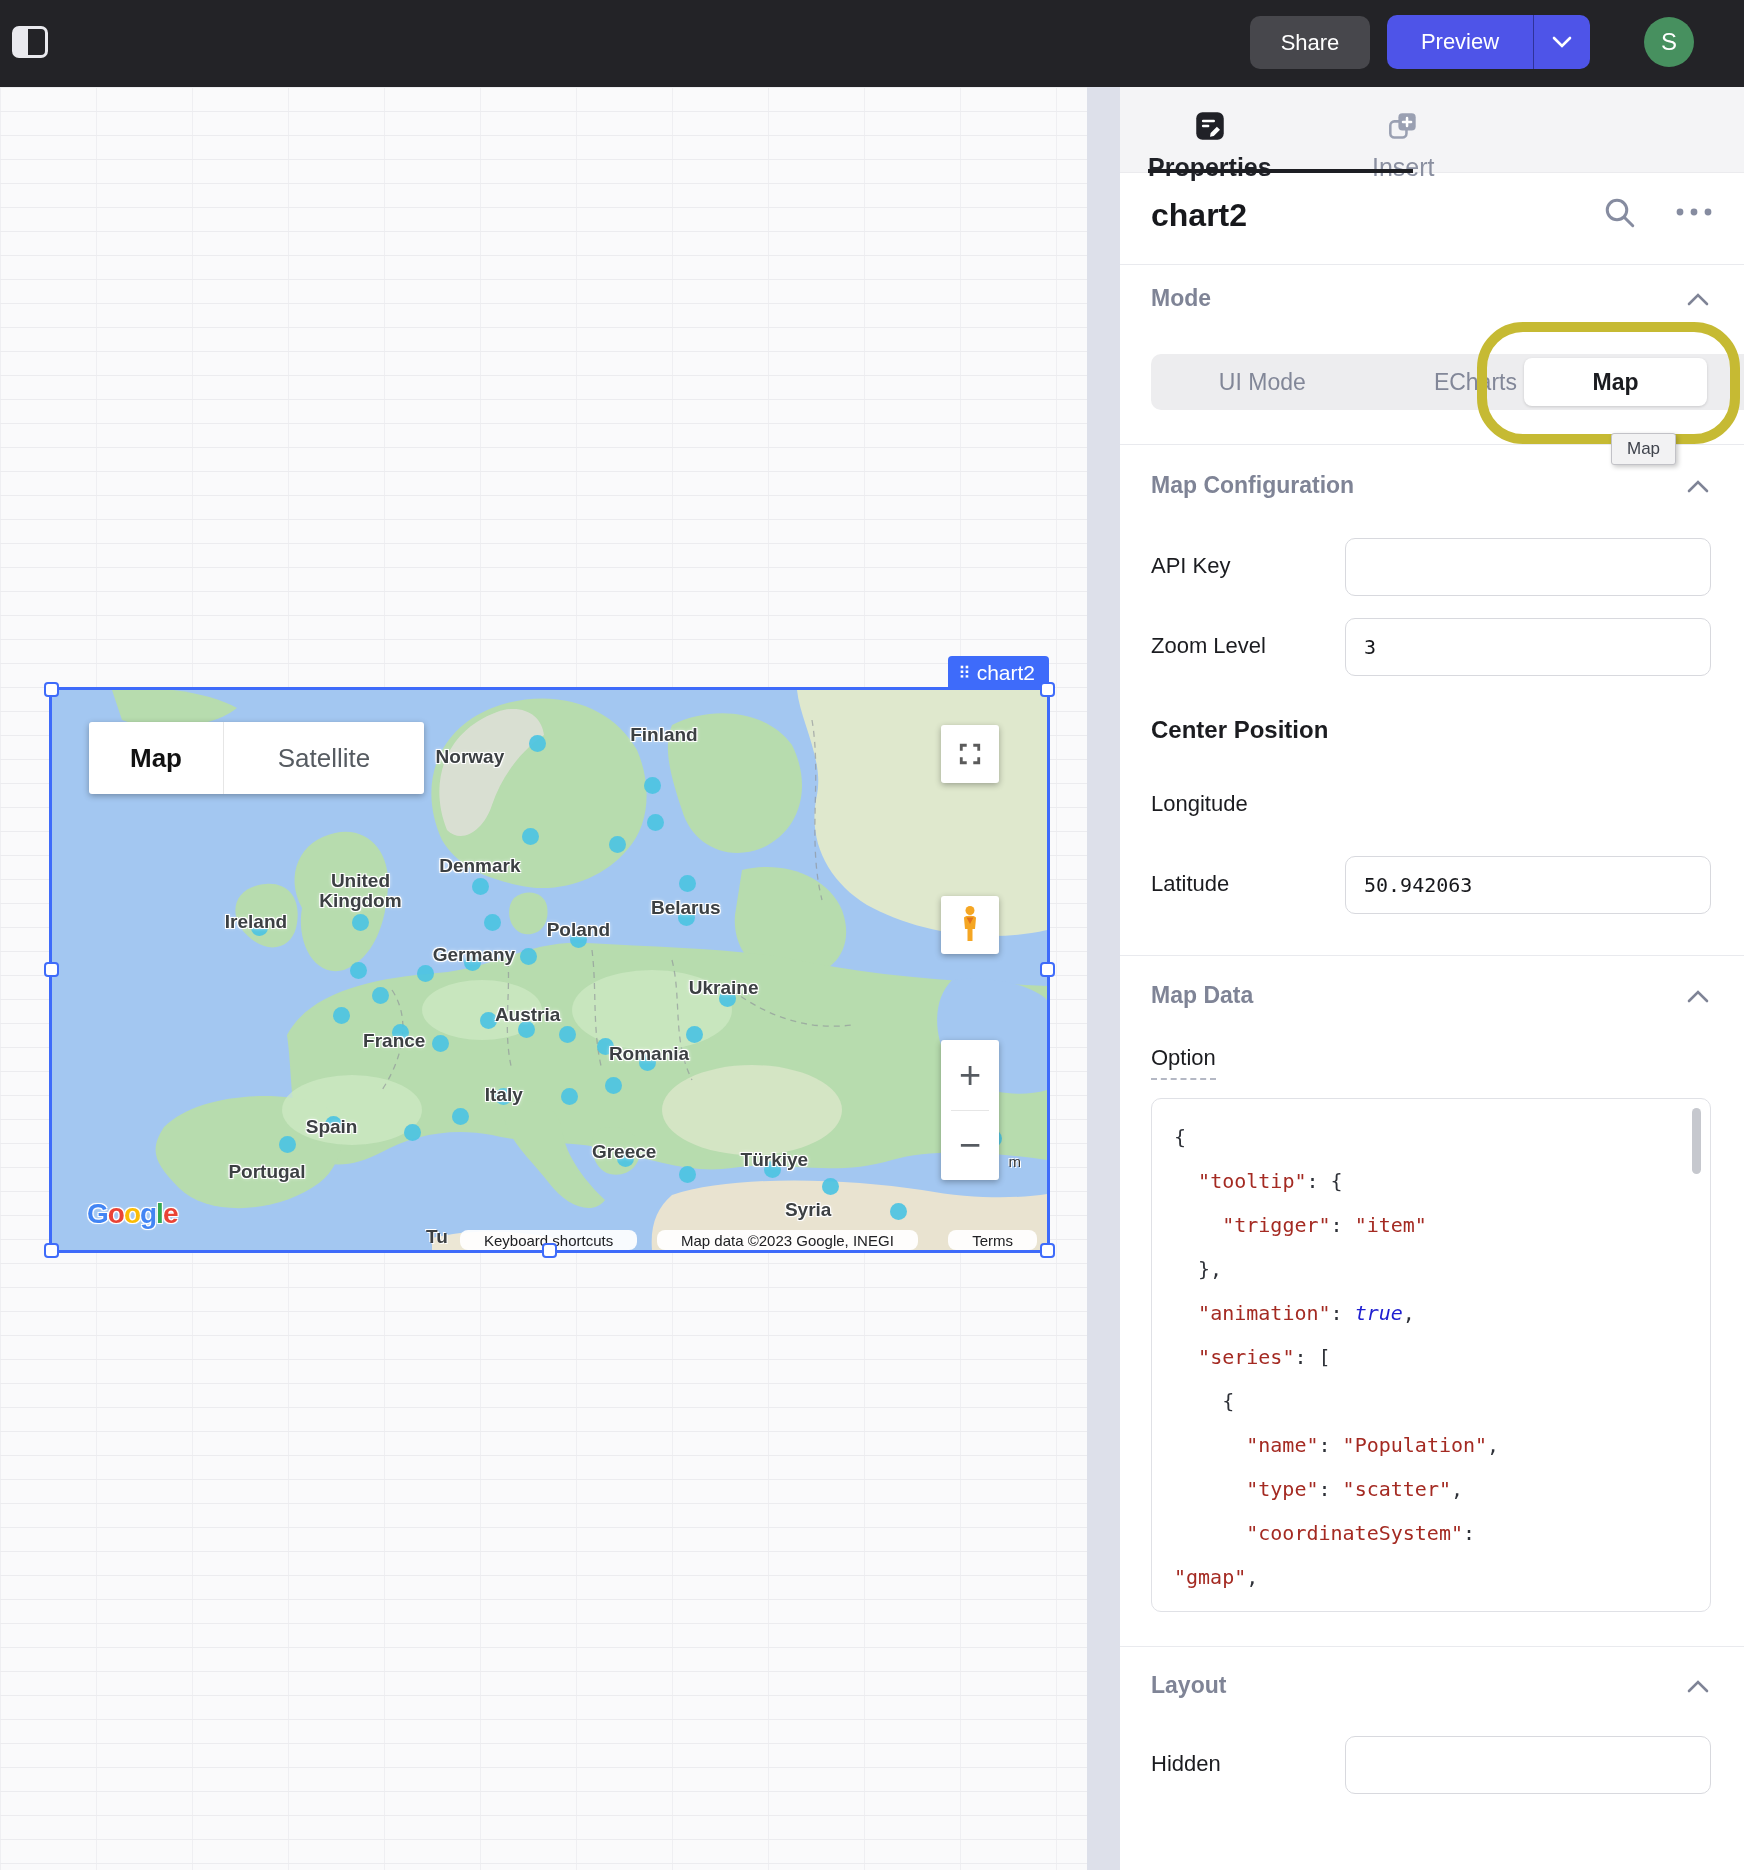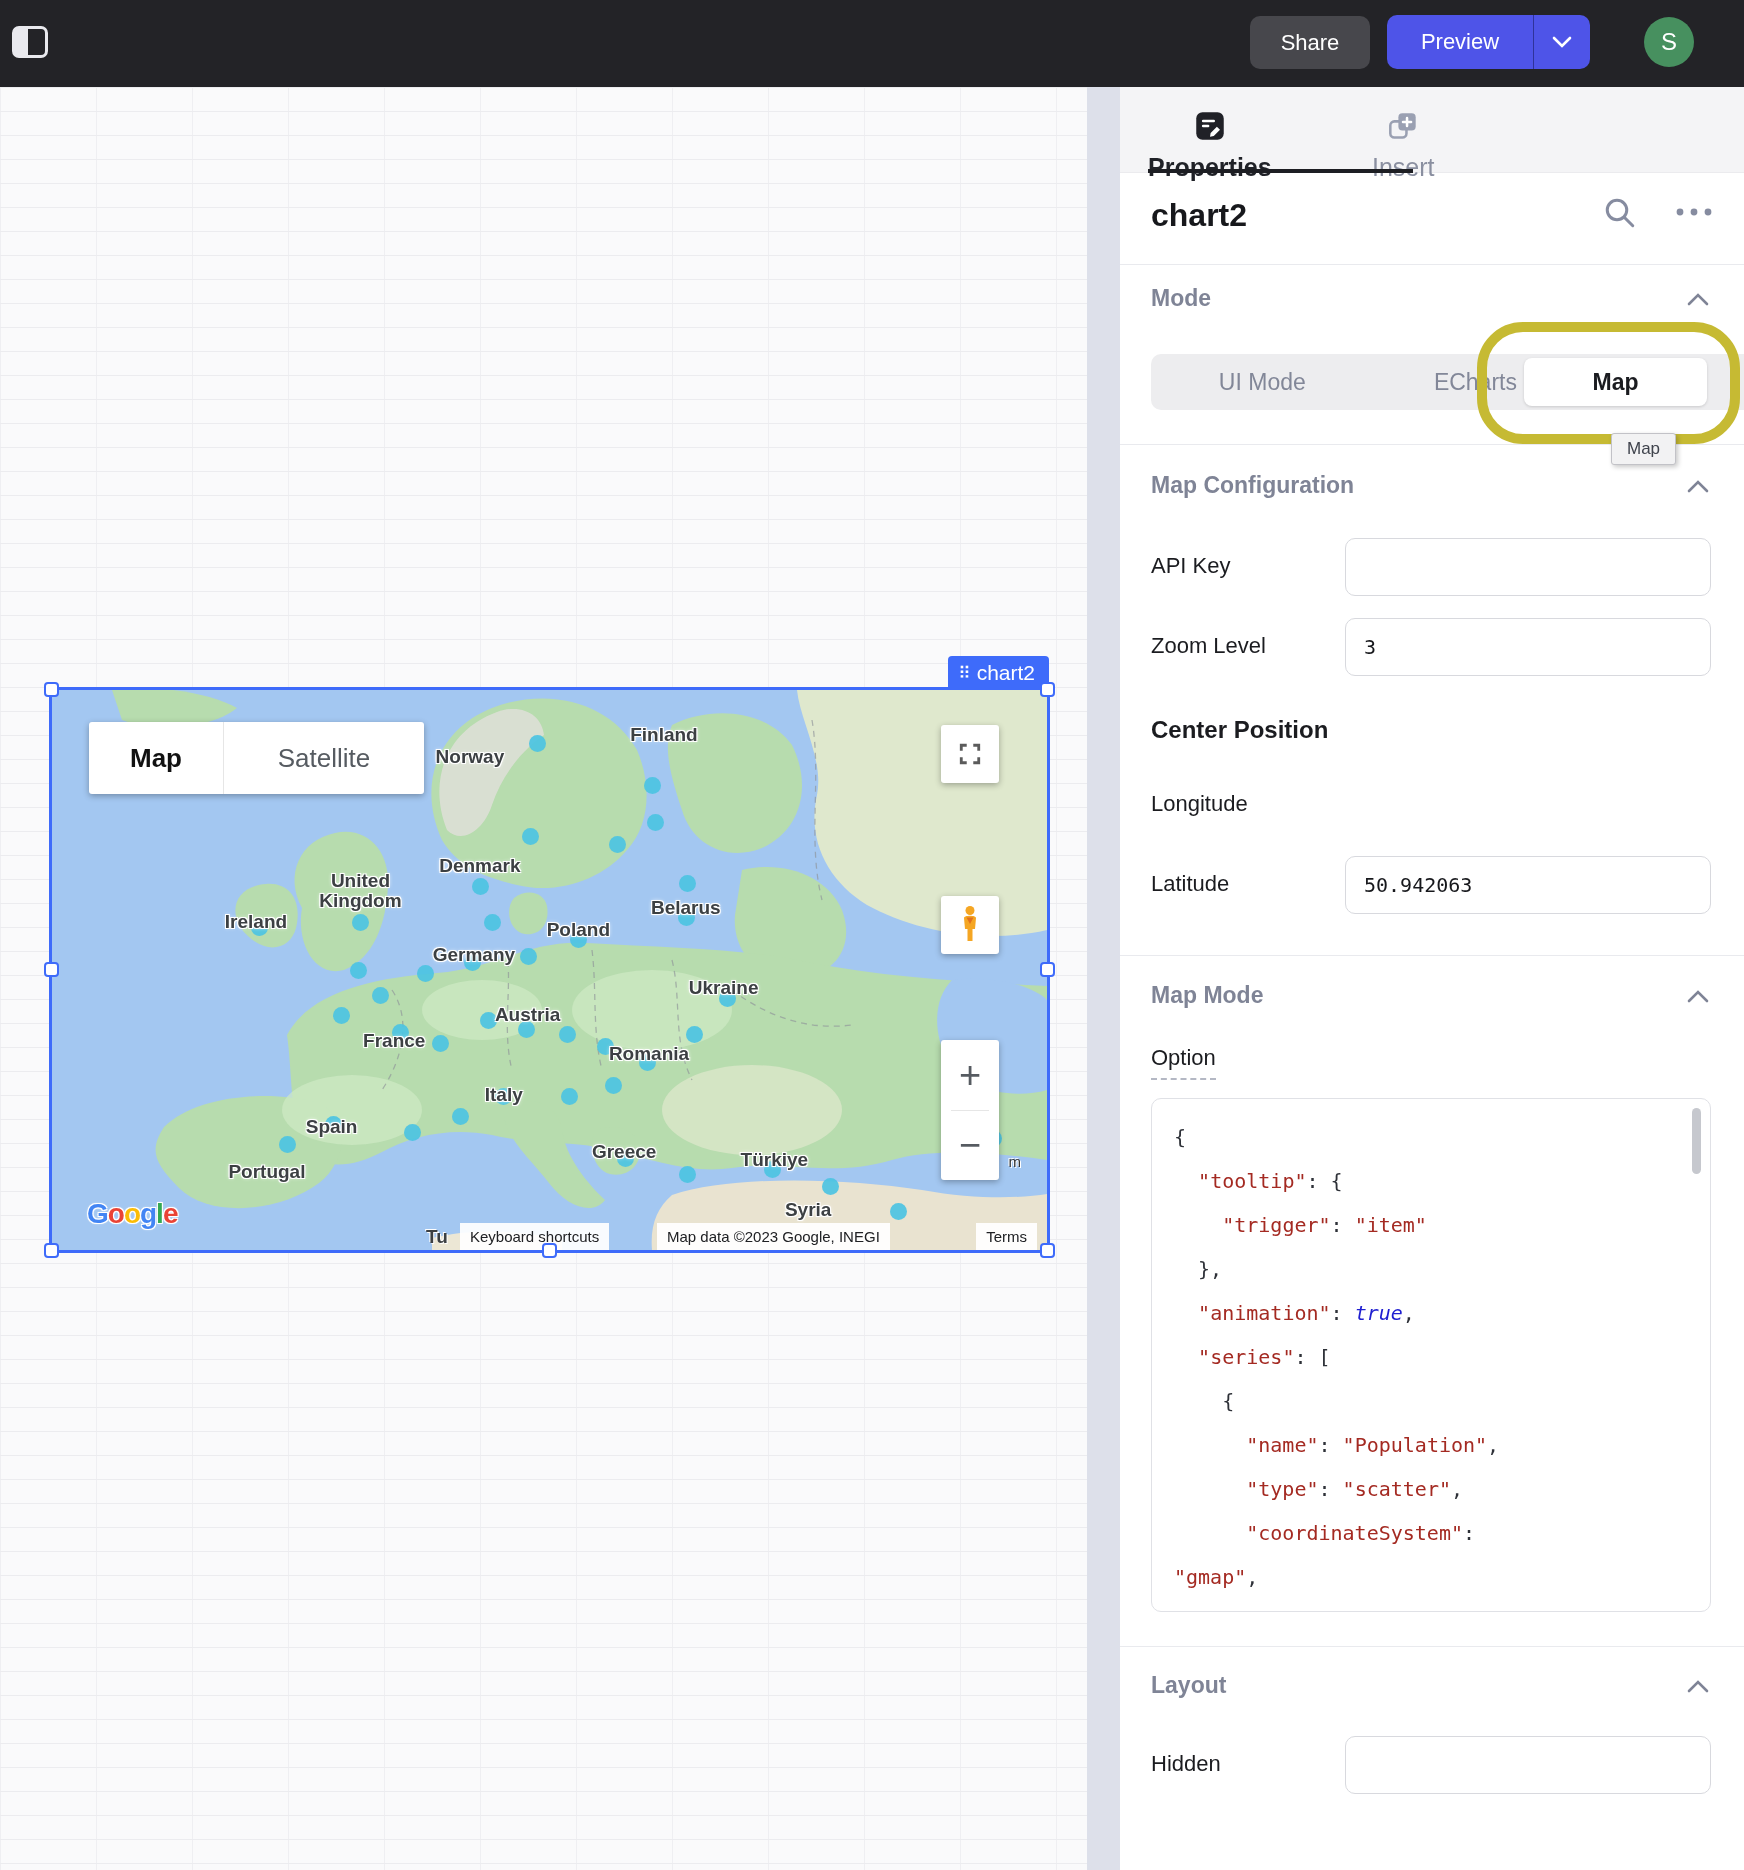--- a/index.html
+++ b/index.html
@@ -46,22 +46,22 @@
   .mapbtn { position:absolute; width:58px; background:#fff; border:none; border-radius:3px; box-shadow:0 2px 6px rgba(0,0,0,.3);
     display:flex; align-items:center; justify-content:center; z-index:3; cursor:pointer; }
   .fullscreen-btn { right:48px; top:35px; height:58px; }
   .pegman-btn { right:48px; top:206px; height:58px; }
   .zoomctl { position:absolute; right:48px; top:350px; width:58px; height:140px; background:#fff; border-radius:3px;
     box-shadow:0 2px 6px rgba(0,0,0,.3); display:flex; flex-direction:column; z-index:3; }
   .zoomctl button { flex:1; border:none; background:transparent; font-size:38px; color:#565b61; cursor:pointer; line-height:1; font-family:inherit; }
   .zoomctl .zdiv { height:1px; background:#e6e6e6; margin:0 10px; }
   .glogo { position:absolute; left:35px; bottom:20px; font-size:28px; font-weight:700; letter-spacing:-1px; z-index:4;
     text-shadow:-1px -1px 0 #fff,1px -1px 0 #fff,-1px 1px 0 #fff,1px 1px 0 #fff,0 0 3px #fff; }
-  .attr-chip { position:absolute; bottom:0; height:27px; background:rgba(255,255,255,.92); color:#202124; font-size:15px;
-    display:flex; align-items:center; padding:0 10px; z-index:4; white-space:nowrap; }
+  .attr-chip { position:absolute; bottom:0; height:20px; background:rgba(255,255,255,.92); color:#202124; font-size:15px;
+    display:flex; align-items:center; padding:0 24px; z-index:4; white-space:nowrap;border-radius:8px; }
   .map-scale { position:absolute; right:26px; bottom:80px; font-size:15px; color:#333; z-index:3;
     text-shadow:1px 1px 0 #fff,-1px -1px 0 #fff; }
   .clipped-country { position:absolute; left:37.6%; bottom:2px; color:#3c4043; font-weight:700; font-size:19px; z-index:3;
     text-shadow:-1px -1px 0 #fff,1px 1px 0 #fff; }
 
   
   .panel { position:absolute; left:1120px; top:87px; width:624px; height:1783px; background:#fff; z-index:20; }
   .panel-head { position:absolute; left:0; top:0; width:624px; height:86px; background:#f4f4f6; border-bottom:1px solid #ebebee; }
   .tab { position:absolute; top:24px; display:flex; align-items:center; gap:12px; font-size:25px; cursor:pointer;flex-direction:column; }
   .tab-props { left:28px; color:#1f2127; font-weight:600; }
@@ -338,21 +338,21 @@
     <label class="field-label" style="top:546px;">Zoom Level</label>
     <input class="field-input" style="top: 531px;" value="3">
 
     <h3 class="dark-title" style="top:629px;">Center Position</h3>
     <label class="field-label" style="top:704px;">Longitude</label>
     <label class="field-label" style="top:784px;">Latitude</label>
     <input class="field-input" style="top: 769px;" value="50.942063">
 
     <div class="divider" style="top:868px;"></div>
 
-    <h2 class="sect-title" style="top:895px;">Map Mode</h2>
+    <h2 class="sect-title" style="top:895px;">Map Data</h2>
     <span class="sect-chevron" style="top:902px;">
       <svg width="24" height="15" viewBox="0 0 24 15">
           <polyline points="3,12 12,3 21,12" fill="none" stroke="#7f8496" stroke-width="2.6" stroke-linecap="round"></polyline>
         </svg>
     </span>
     <label class="option-label">Option</label>
     <div class="code-box">
       <div>
           <div class="code-line"><span class="tok-p">{</span></div>
           <div class="code-line"><span class="tok-p">  </span><span class="tok-k">"tooltip"</span><span class="tok-p">: {</span></div>

